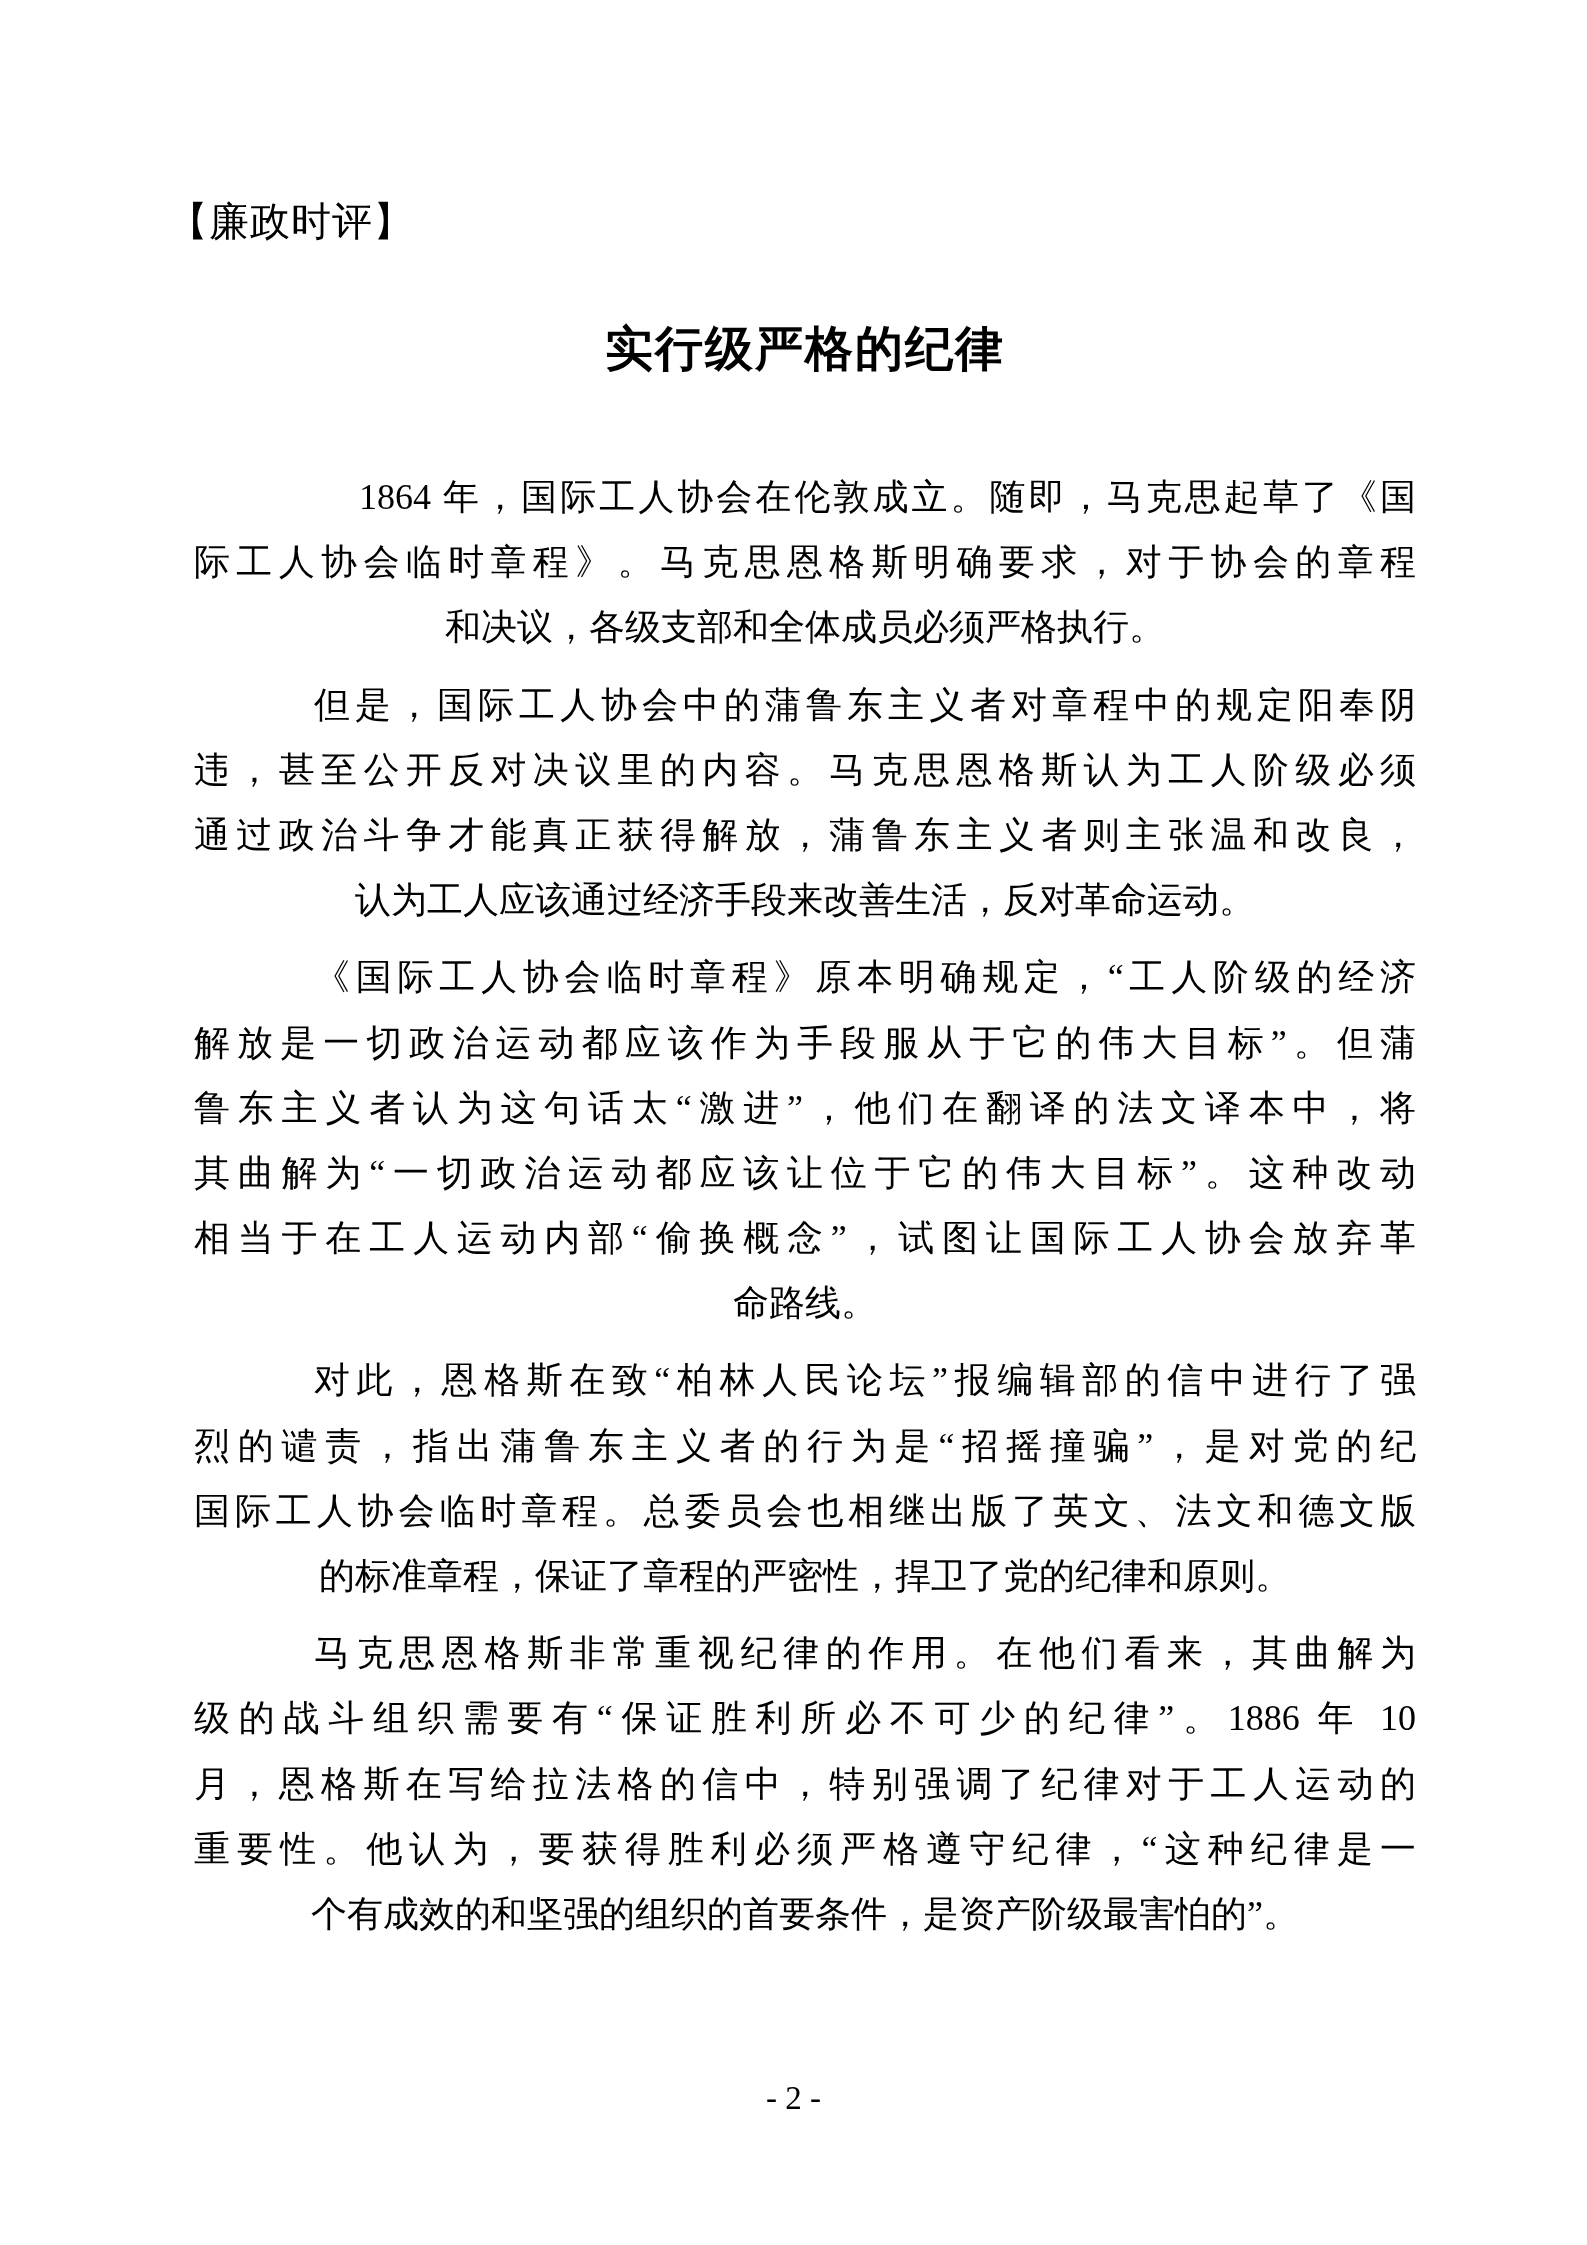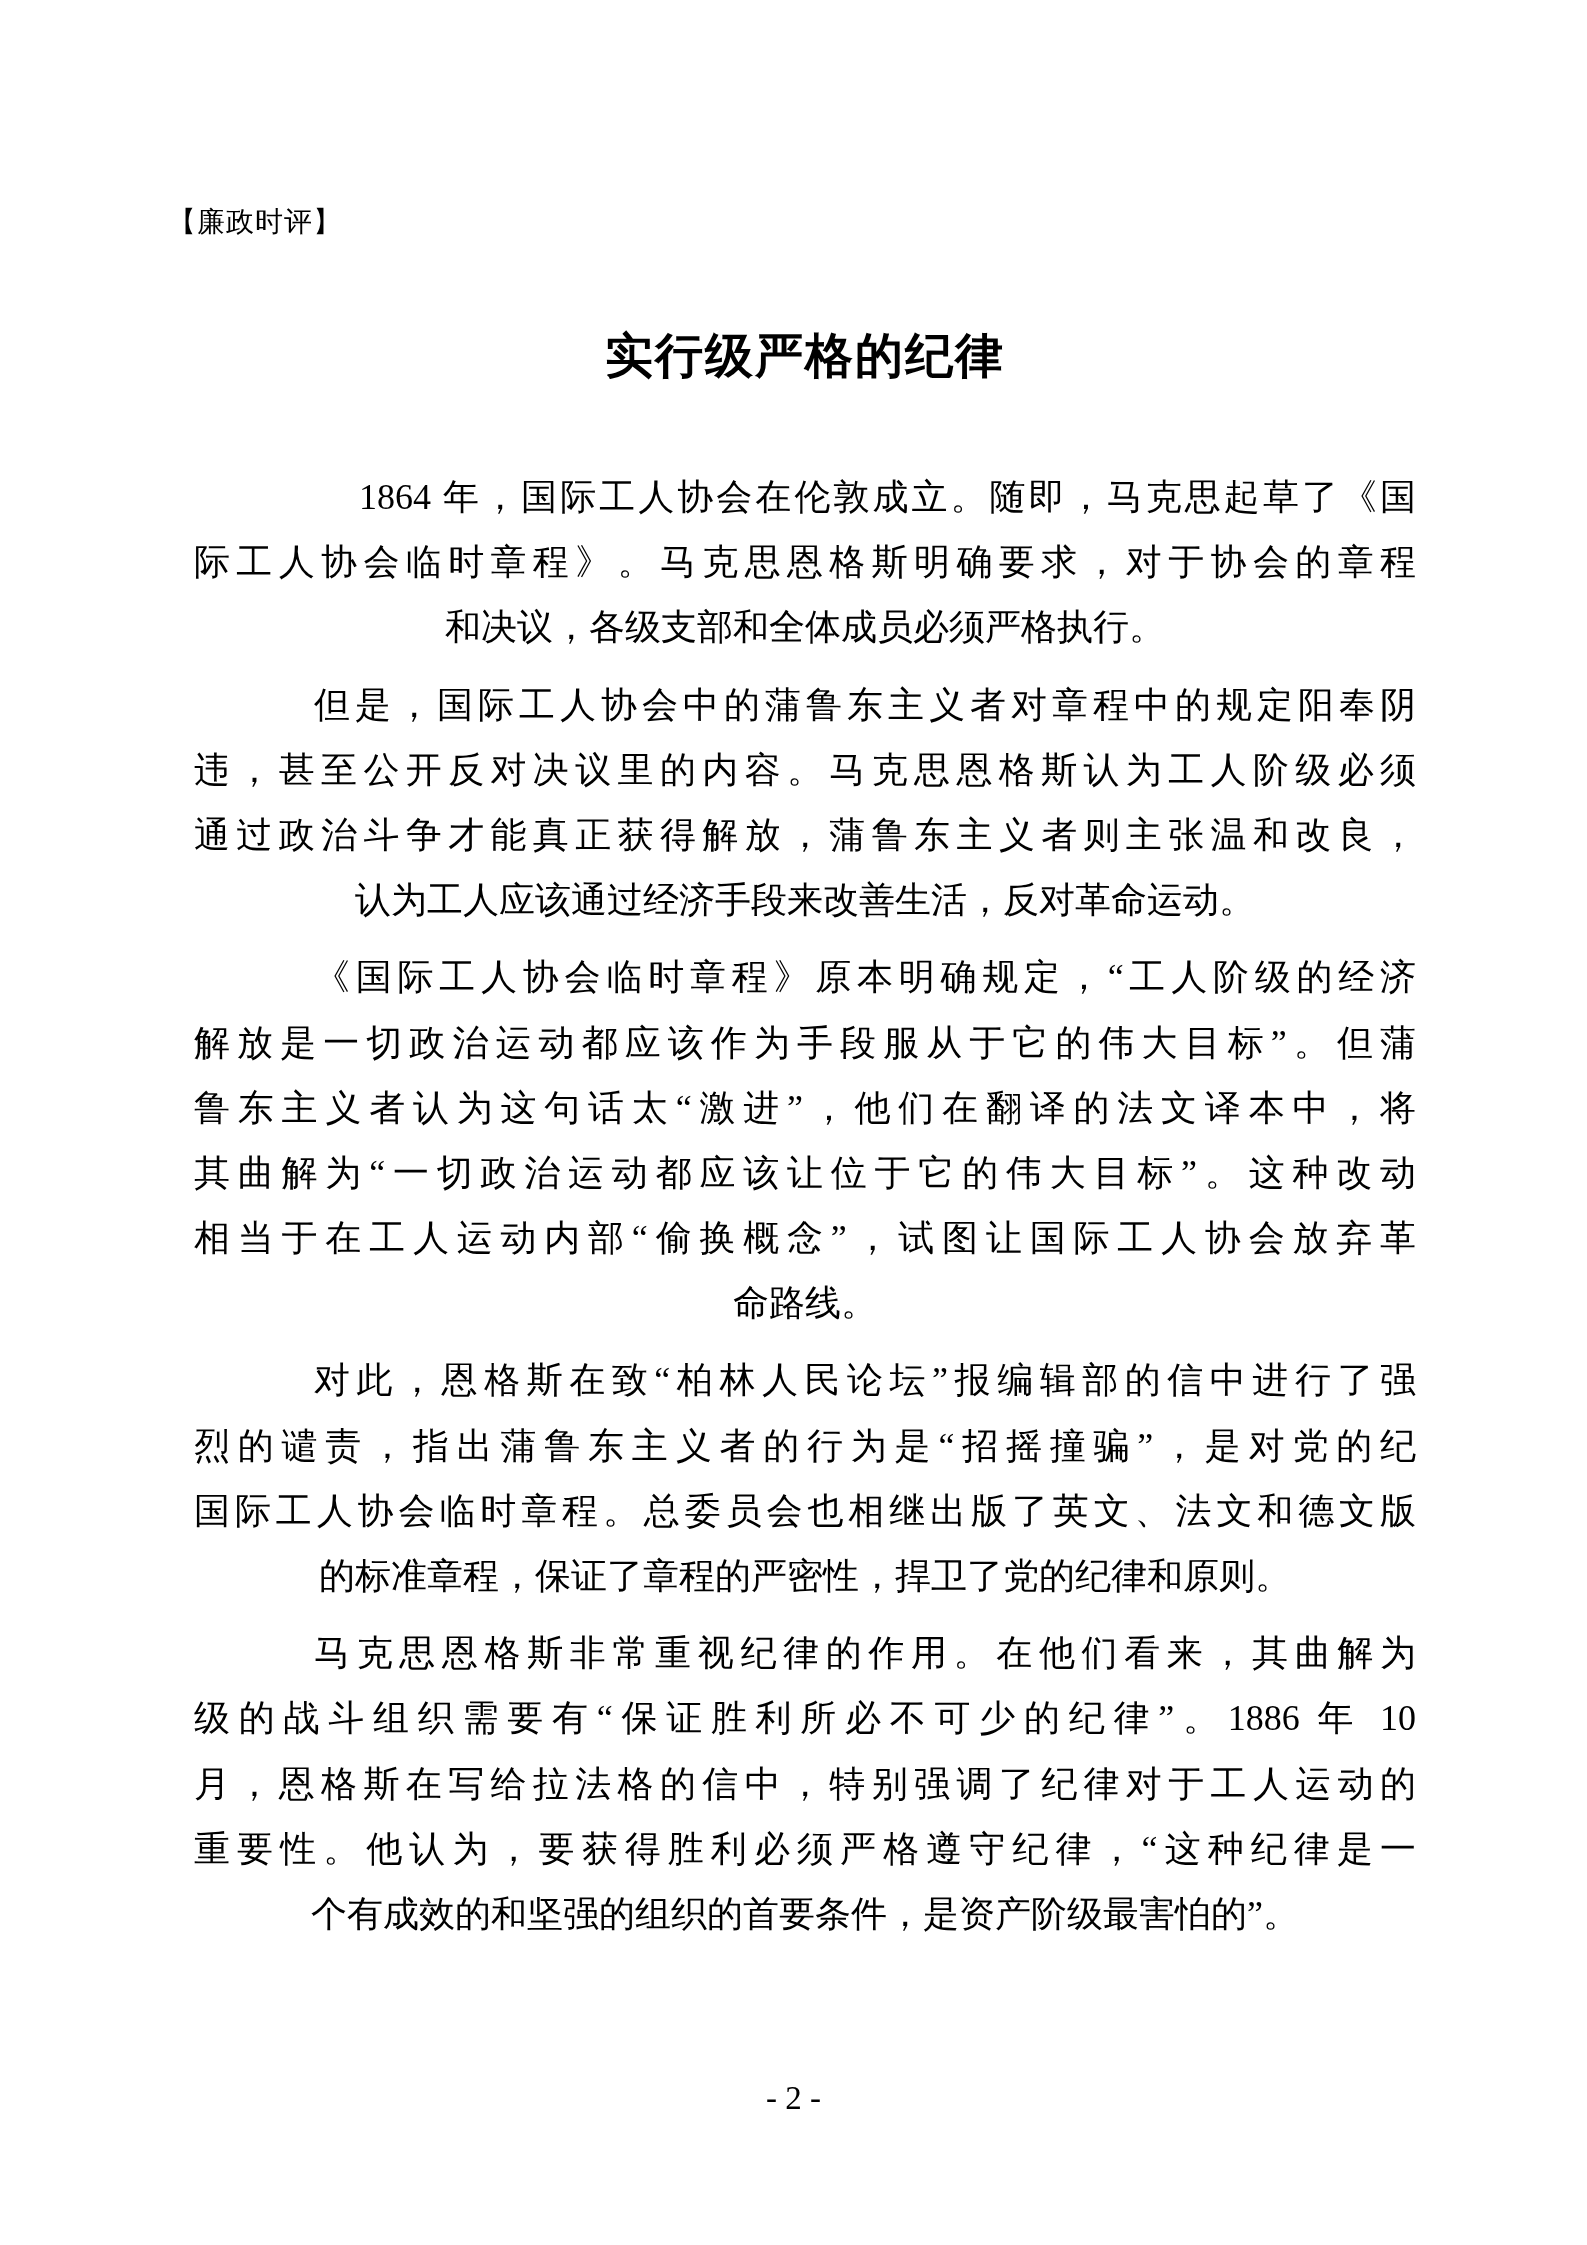--- a/index.html
+++ b/index.html
@@ -13,29 +13,29 @@
     height: 2245px;
     background: #ffffff;
     color: #000000;
     font-family: "Liberation Serif", "DejaVu Serif", serif;
     overflow: hidden;
   }
   .doc-header {
     position: absolute;
     left: 168px;
     top: 196px;
-    font-size: 28px;
+    font-size: 40px;
     line-height: 52px;
     letter-spacing: 1px;
     white-space: nowrap;
   }
   .doc-title {
     position: absolute;
     left: 182px;
-    top: 325px;
+    top: 318px;
     width: 1246px;
     text-align: center;
     font-size: 48px;
     line-height: 62px;
     font-weight: bold;
     letter-spacing: 2px;
     white-space: nowrap;
   }
   .body-text {
     position: absolute;

